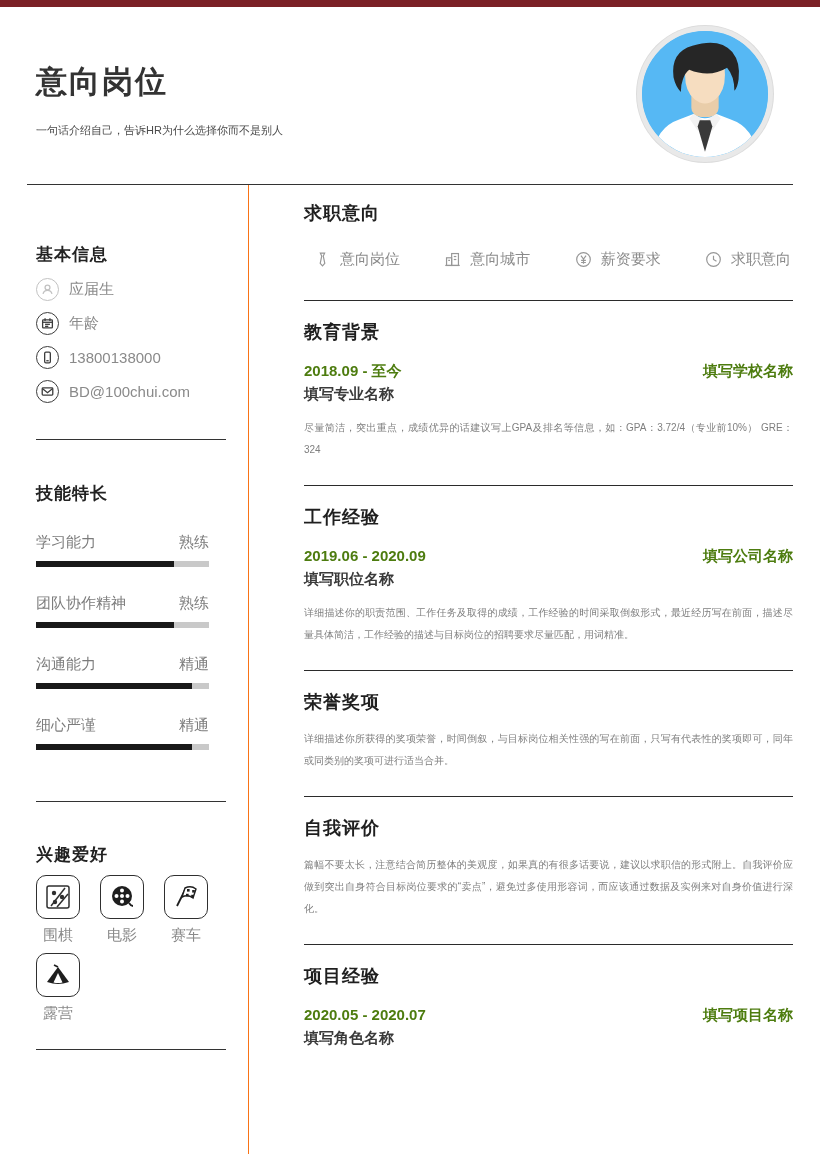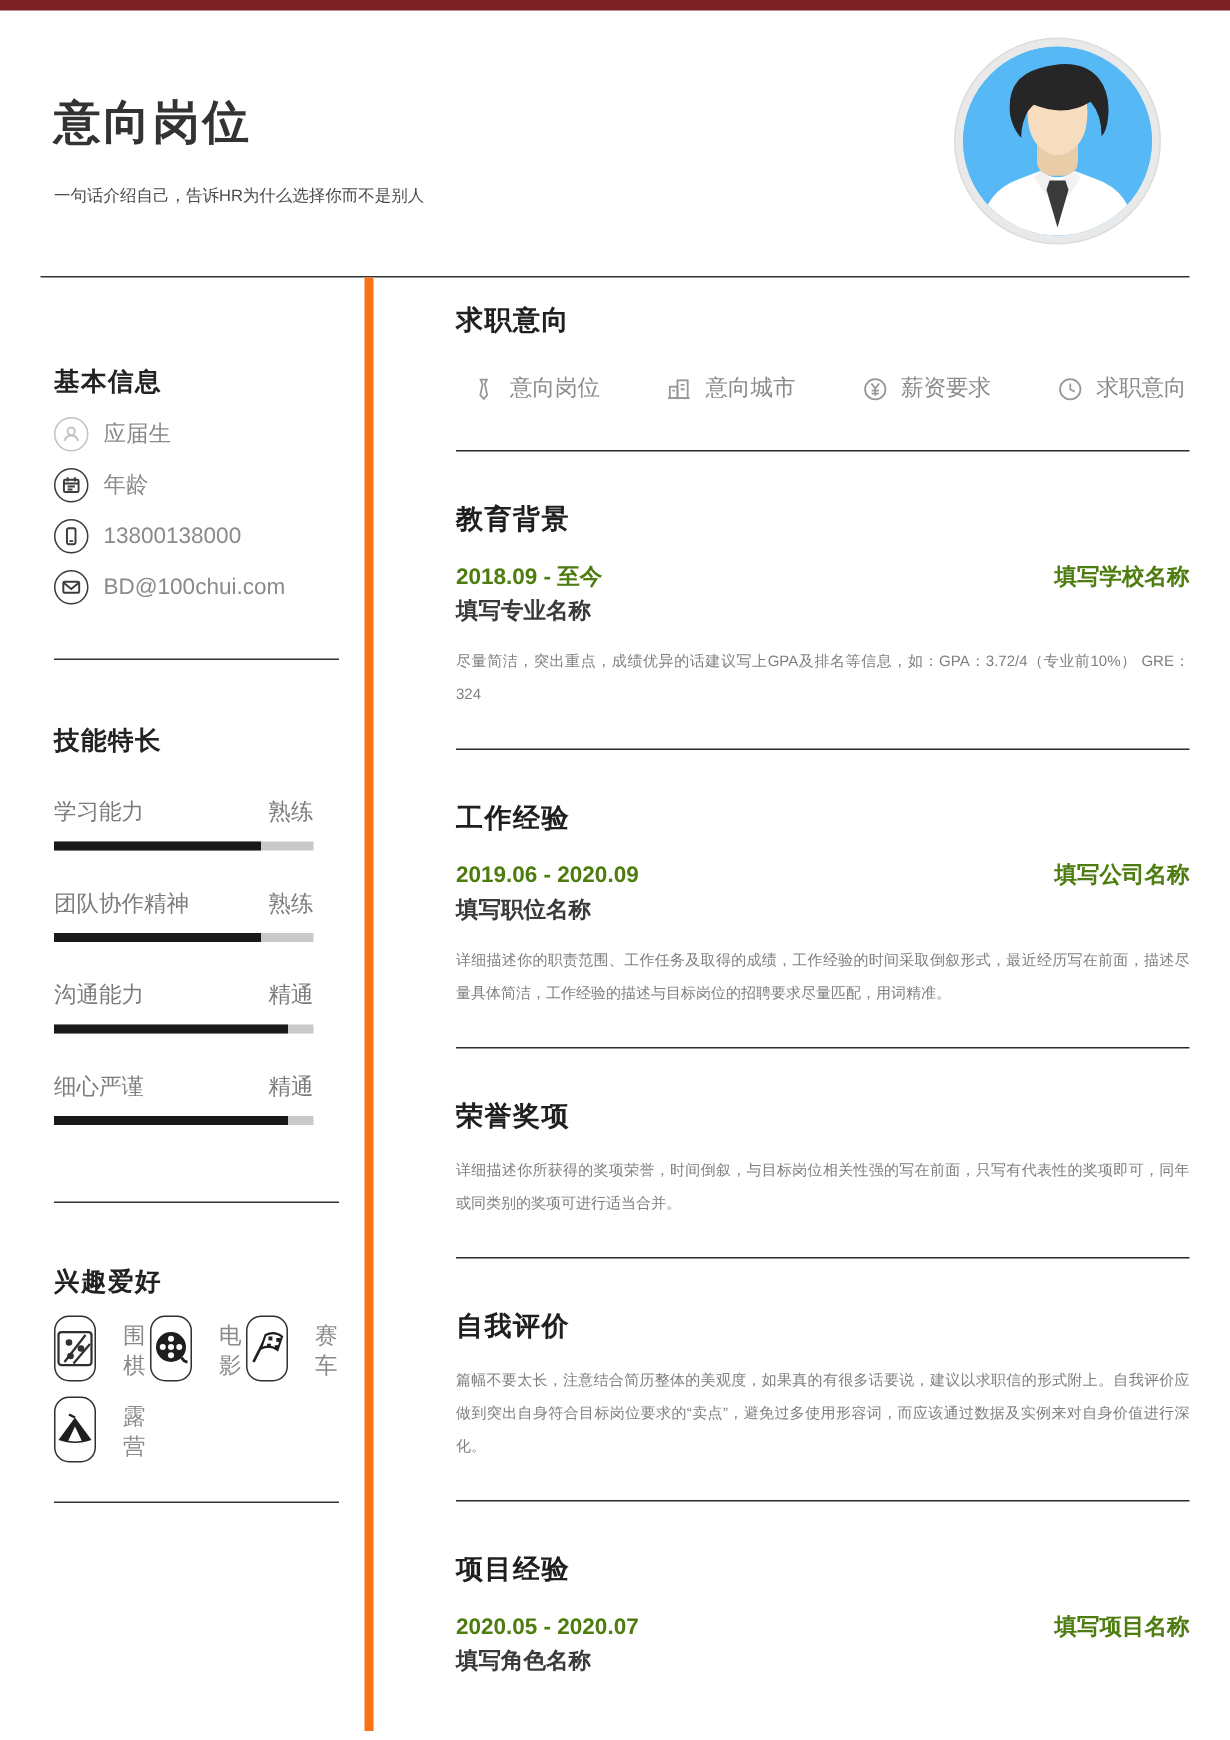--- a/index.html
+++ b/index.html
@@ -9,21 +9,21 @@
   
   .header { position:relative; height:177px; }
   .name { position:absolute; left:36px; top:54px; font-size:31px; font-weight:600; color:#333; letter-spacing:2px; }
   .tagline { position:absolute; left:36px; top:116px; font-size:11px; color:#4a4a4a; }
   .avatar { position:absolute; left:637px; top:19px; width:136px; height:136px; border-radius:50%;
     border:5px solid #e9e9e9; overflow:hidden; background:#56b8f4; box-shadow:0 0 0 1px #dcdcdc; }
   .avatar svg { display:block; width:100%; height:100%; }
   .header-rule { border-top:1px solid #333; margin:0 27px; }
   
   .layout { display:flex; margin:0 27px; height:969px; }
-  .sidebar { width:222px; border-right:6px solid #f97316; padding:0 0 0 9px; }
+  .sidebar { width:222px; border-right:1px solid #f97316; padding:0 0 0 9px; }
   .main { flex:1; padding-left:55px; }
   
   .side-title { font-size:17px; font-weight:700; color:#222; line-height:25px; letter-spacing:1px; }
   .side-rule { border-top:1px solid #333; width:190px; }
   .bi-title { margin-top:57px; }
   .info-item { display:flex; align-items:center; margin-top:11px; }
   .info-item:first-of-type { margin-top:12px; }
   .info-icon { width:23px; height:23px; border:1.5px solid #3c3c3c; border-radius:50%;
     display:flex; align-items:center; justify-content:center; flex:none; }
   .info-icon svg { width:13px; height:13px; stroke:#3c3c3c; fill:none; stroke-width:1.6; }
@@ -33,28 +33,28 @@
   .rule-1 { margin-top:36px; }
   .skills-title { margin-top:41px; }
   .skill { width:173px; margin-top:26px; }
   .skill:first-of-type { margin-top:13px; }
   .skill-row { display:flex; justify-content:space-between; font-size:15px; color:#7c7c7c; line-height:20px;align-items:flex-end; }
   .skill-bar { margin-top:9px; height:6px; background:#c9c9c9; }
   .skill-fill { height:6px; background:#191919; }
   .rule-2 { margin-top:51px; }
   .hobby-title { margin-top:40px; }
   .hobby-grid { display:flex; flex-wrap:wrap; width:200px; margin-top:8px; }
-  .hobby { width:44px; margin-right:20px; margin-bottom:8px; display:flex; flex-direction:row; align-items:flex-end;gap:18px; }
+  .hobby { width:44px; margin-right:20px; margin-bottom:8px; display:flex; flex-direction:column; align-items:center; }
   .hobby-box { width:44px; height:44px; border:1.6px solid #2f2f2f; border-radius:10px;
     display:flex; align-items:center; justify-content:center; }
   .hobby-box svg { width:26px; height:26px; }
   .hobby-label { margin-top:6px; font-size:15px; color:#8a8a8a; line-height:20px; }
   .rule-3 { margin-top:18px; }
   
-  .section-title { font-size:18px; font-weight:700; color:#1f1f1f; line-height:25px; letter-spacing:1px; margin-top:33px; }
+  .section-title { font-size:18px; font-weight:700; color:#1f1f1f; line-height:25px; letter-spacing:1px; margin-top:19px; }
   .first-title { margin-top:16px; }
   .main-rule { border-top:1px solid #2b2b2b; margin-top:24px; }
   .intent-row { display:flex; justify-content:space-between; margin:22px 2px 0 10px;text-align:center; }
   .intent-item { display:flex; align-items:center; font-size:15px; color:#8a8a8a; line-height:22px; }
   .intent-item svg { width:17px; height:17px; margin-right:9px; stroke:#979797; fill:none; stroke-width:1.4; }
   .intent-rule { margin-top:30px; }
   .entry-head { display:flex; justify-content:space-between; margin-top:16px;
     font-size:15px; font-weight:700; color:#4d7c0f; line-height:20px; }
   .entry-sub { margin-top:3px; font-size:15px; font-weight:700; color:#3a3a3a; line-height:20px; }
   .para { margin-top:13px; font-size:10px; color:#7f7f7f; line-height:22px; text-align:justify; }

